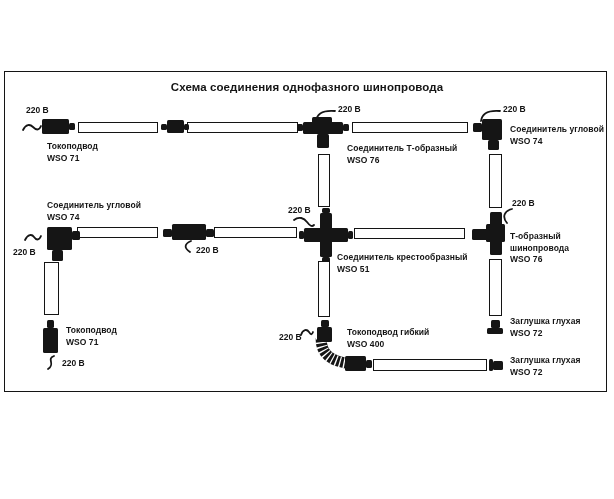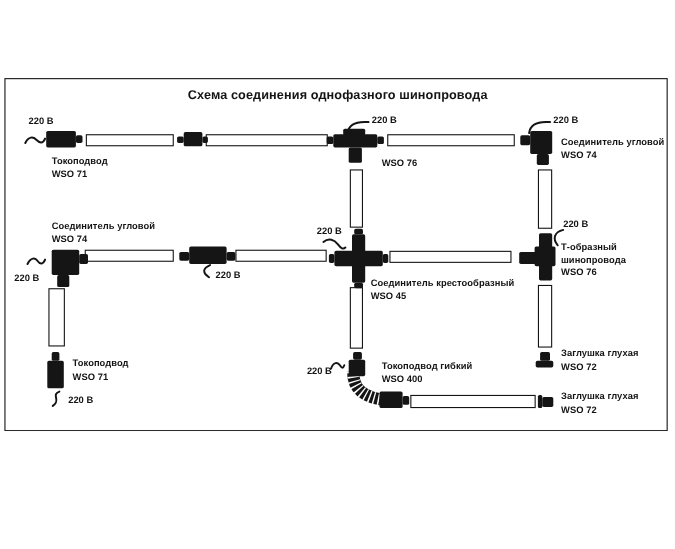--- a/index.html
+++ b/index.html
@@ -160,35 +160,36 @@
   <div class="volt" style="left:288px;top:205px">220 В</div>
   <div class="volt" style="left:512px;top:198px">220 В</div>
   <div class="volt" style="left:62px;top:358px">220 В</div>
   <div class="volt" style="left:279px;top:332px">220 В</div>
 
   <div class="lbl" style="left:47px;top:141px">
     <div>Токоподвод</div>
     <div>WSO 71</div>
   </div>
   <div class="lbl" style="left:347px;top:143px">
+    <div>Соединитель Т-образный</div>
     <div>WSO 76</div>
   </div>
   <div class="lbl" style="left:510px;top:124px">
     <div>Соединитель угловой</div>
     <div>WSO 74</div>
   </div>
   <div class="lbl" style="left:47px;top:200px">
     <div>Соединитель угловой</div>
     <div>WSO 74</div>
   </div>
   <div class="lbl" style="left:337px;top:252px">
     <div>Соединитель крестообразный</div>
-    <div>WSO 45</div>
-  </div>
-  <div class="lbl" style="left:510px;top:219px">
+    <div>WSO 51</div>
+  </div>
+  <div class="lbl" style="left:510px;top:231px">
     <div>Т-образный</div>
     <div>шинопровода</div>
     <div>WSO 76</div>
   </div>
   <div class="lbl" style="left:66px;top:325px">
     <div>Токоподвод</div>
     <div>WSO 71</div>
   </div>
   <div class="lbl" style="left:347px;top:327px">
     <div>Токоподвод гибкий</div>

